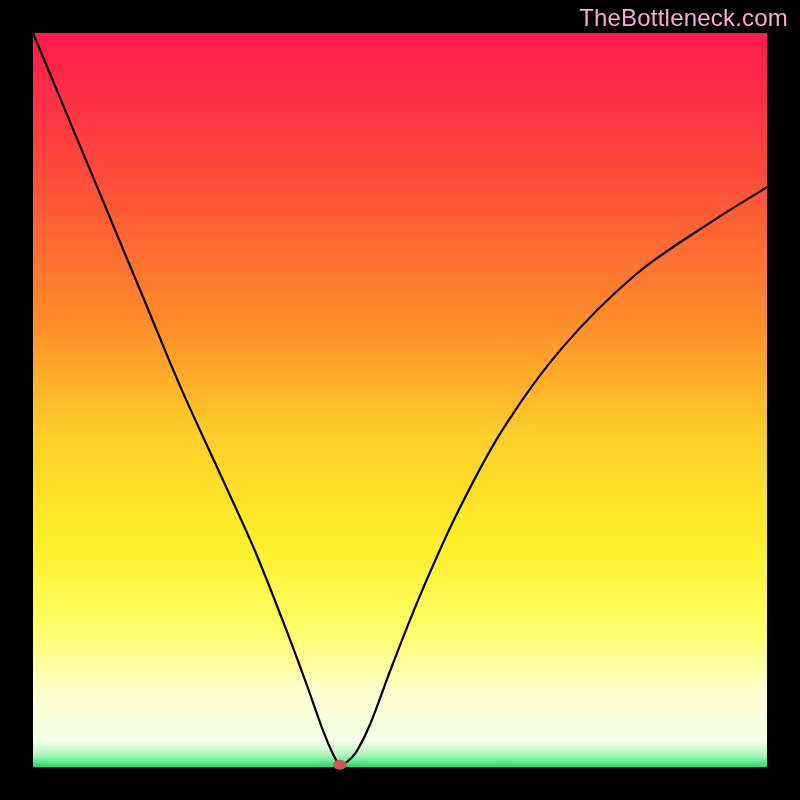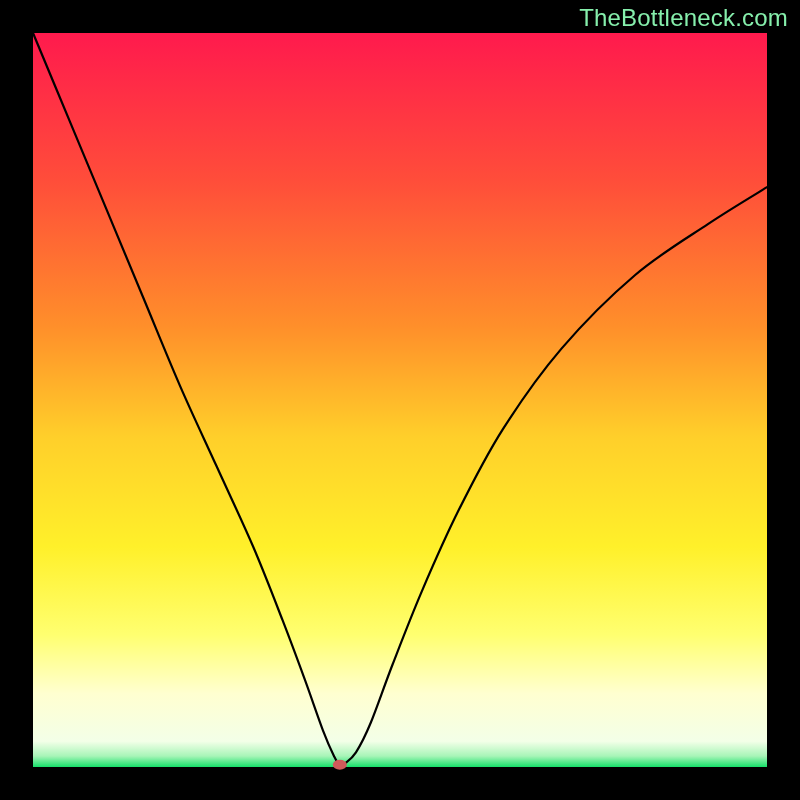--- a/index.html
+++ b/index.html
@@ -16,21 +16,21 @@
     width: 800px;
     height: 800px;
     background: #000;
   }
   .watermark {
     position: absolute;
     top: 4px;
     right: 12px;
     font-size: 24px;
     font-weight: 400;
-    color: #86efac;
+    color: #f9a8d4;
     letter-spacing: 0.2px;
     z-index: 10;
   }
   svg {
     position: absolute;
     top: 0;
     left: 0;
   }
 </style>
 </head>

